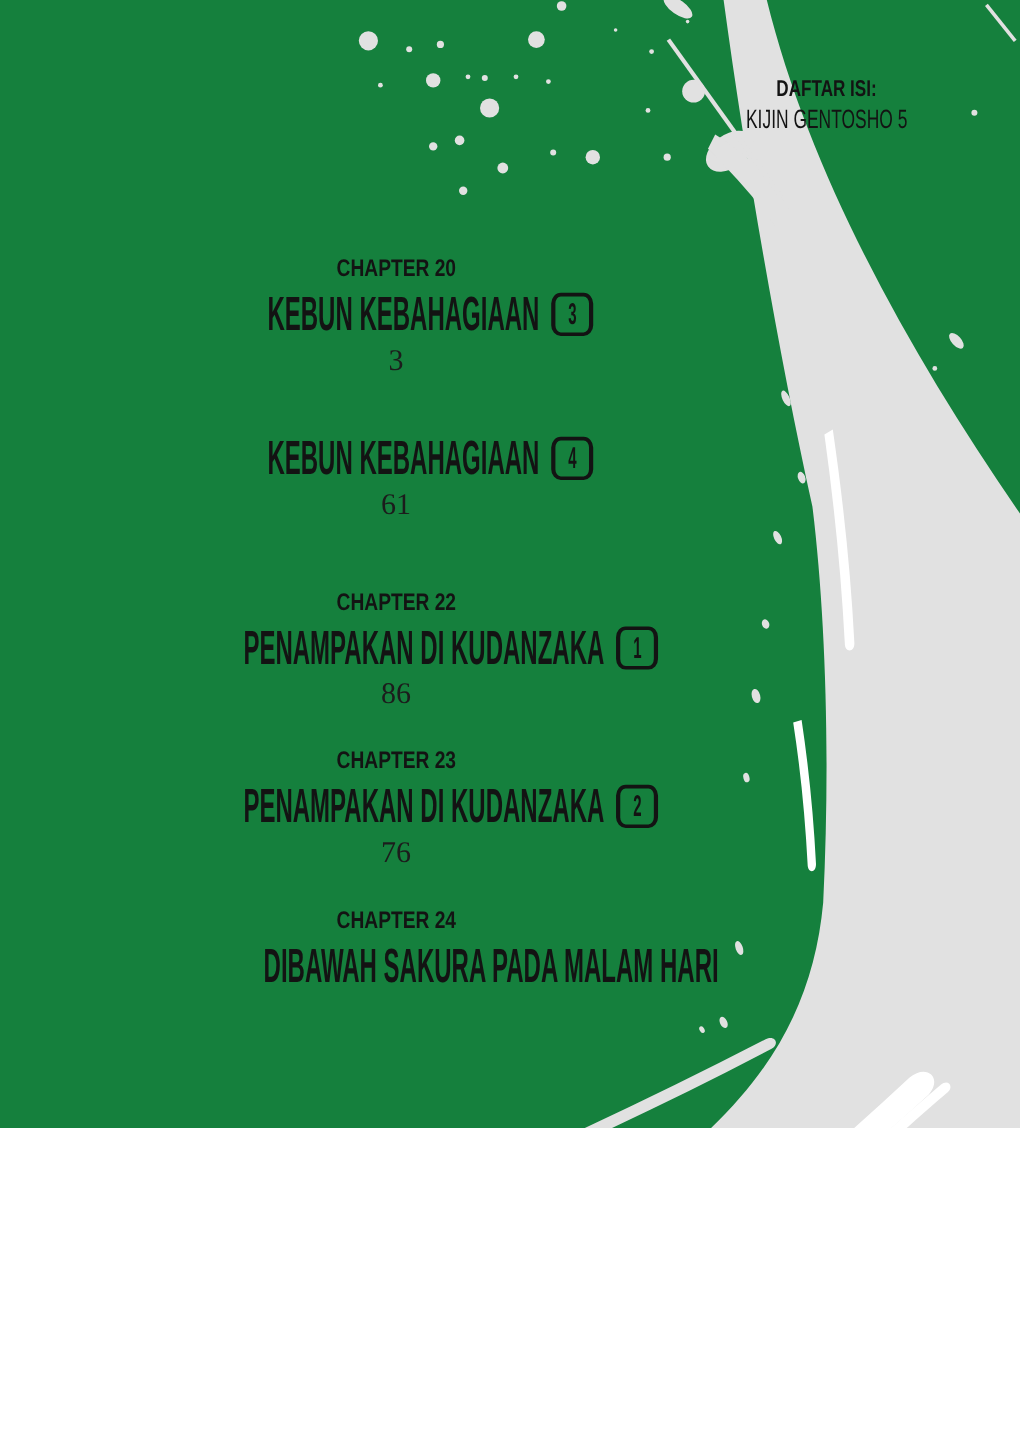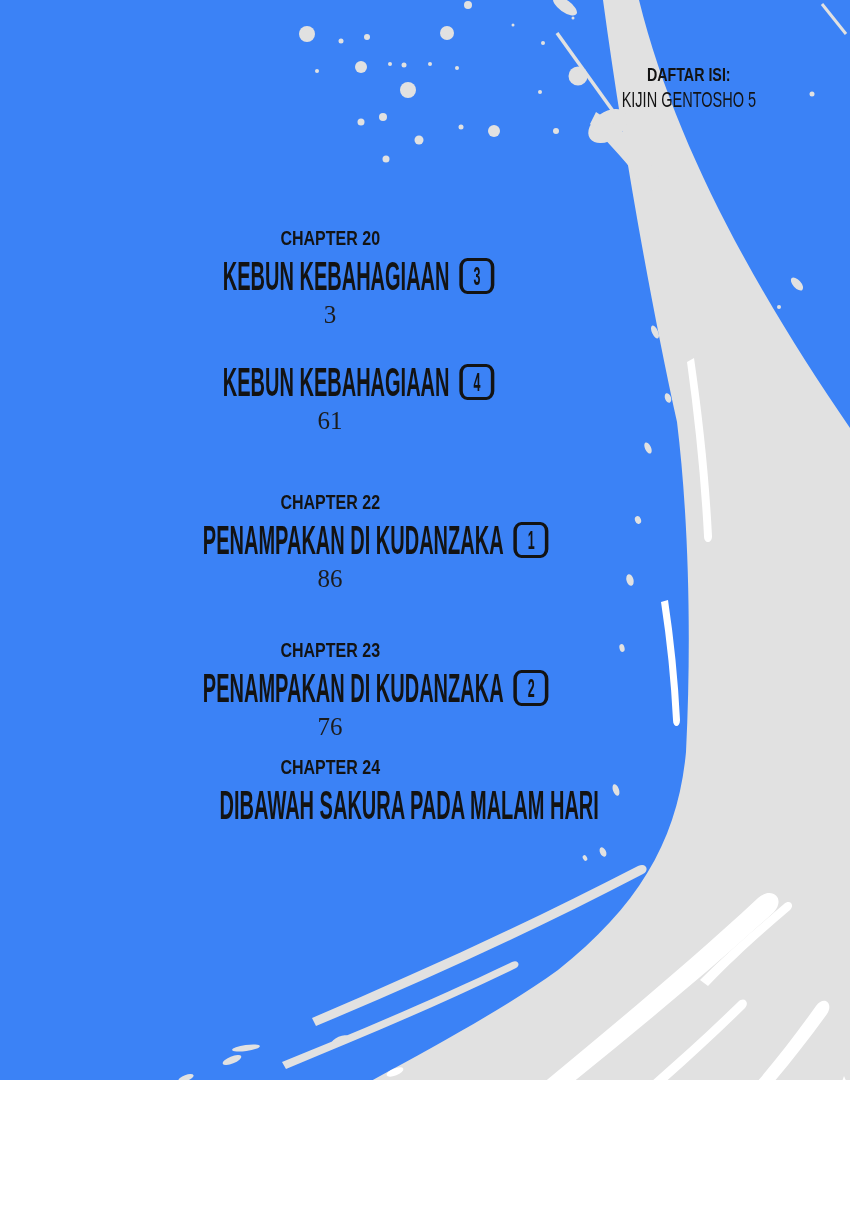--- a/index.html
+++ b/index.html
@@ -1,17 +1,17 @@
 <!DOCTYPE html>
 <html><head>
 <meta charset="utf-8">
 <style>
   html,body{margin:0;padding:0;background:#ffffff;}
   .page{
-    position:relative;width:850px;height:1080px;background:#3b82f6;
+    position:relative;width:850px;height:940px;background:#15803d;
     overflow:hidden;font-family:"Liberation Sans",sans-serif;color:#131313;
   }
   .brush-svg{position:absolute;left:0;top:0;width:850px;height:1212px;}
   
   .hdr{position:absolute;left:539px;top:64px;width:300px;text-align:center;line-height:1;}
   .hdr-line1{font-size:19px;font-weight:bold;line-height:22px;white-space:nowrap;}
   .hdr-line2{font-size:22px;font-weight:normal;line-height:28px;white-space:nowrap;}
   .cond75{display:inline-block;transform:scaleX(0.75);transform-origin:50% 50%;}
   .cond66{display:inline-block;transform:scaleX(0.66);transform-origin:50% 50%;}
   
@@ -120,21 +120,21 @@
     <div class="hdr-line1">
       <span class="cond75">DAFTAR ISI:</span>
     </div>
     <div class="hdr-line2">
       <span class="cond66">KIJIN GENTOSHO 5</span>
     </div>
   </div>
 
   <div class="chapters">
 
-    <div class="chapter" style="top:228px">
+    <div class="chapter" style="top:214px">
       <div class="ch-label"><span class="ch-label-inner">CHAPTER 20</span></div>
       <div class="ch-title">
         <span class="ch-title-inner">
             <span>KEBUN KEBAHAGIAAN</span>
             <span class="num-box">
               <span>3</span>
             </span>
           </span>
       </div>
       <div class="ch-page">3</div>
@@ -158,21 +158,21 @@
         <span class="ch-title-inner">
             <span>PENAMPAKAN DI KUDANZAKA</span>
             <span class="num-box">
               <span>1</span>
             </span>
           </span>
       </div>
       <div class="ch-page">86</div>
     </div>
 
-    <div class="chapter" style="top:640px">
+    <div class="chapter" style="top:624px">
       <div class="ch-label"><span class="ch-label-inner">CHAPTER 23</span></div>
       <div class="ch-title">
         <span class="ch-title-inner">
             <span>PENAMPAKAN DI KUDANZAKA</span>
             <span class="num-box">
               <span>2</span>
             </span>
           </span>
       </div>
       <div class="ch-page">76</div>

